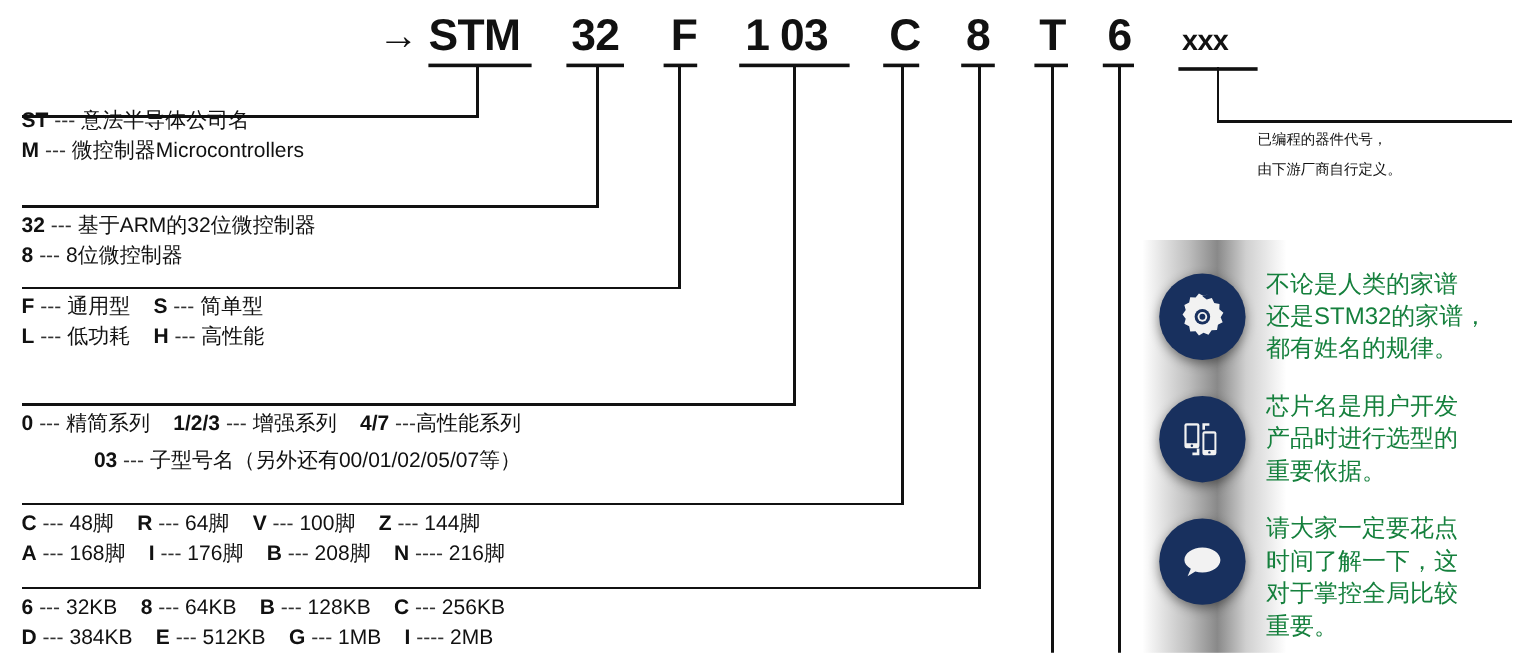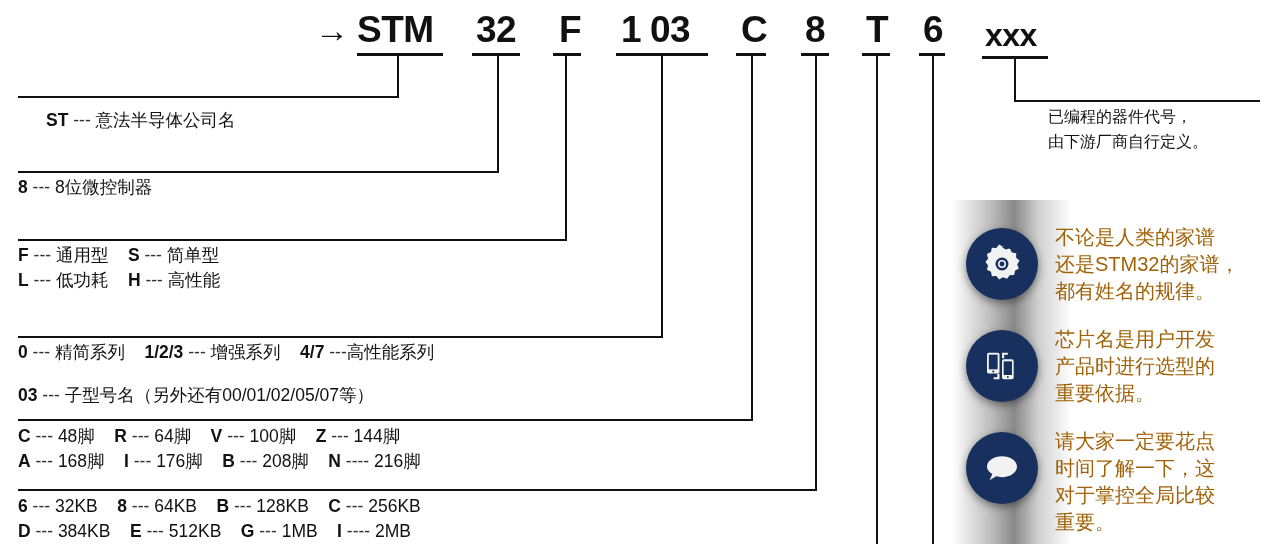--- a/index.html
+++ b/index.html
@@ -35,21 +35,21 @@
   #hdr-arrow   { left: 315px; font-size: 34px; font-weight: normal; }
   #hdr-stm     { left: 357px; }
   #hdr-32      { left: 476px; }
   #hdr-f       { left: 559px; }
   #hdr-1       { left: 621px; }
   #hdr-03      { left: 650px; }
   #hdr-c       { left: 741px; }
   #hdr-8       { left: 805px; }
   #hdr-t       { left: 866px; }
   #hdr-6       { left: 923px; }
-  #hdr-xxx     { left: 985px; font-size: 32px; top: 13px; }
+  #hdr-xxx     { left: 985px; font-size: 24px; top: 13px; }
 
   
   .seg-underline {
     position: absolute;
     height: 3px;
     background: #111111;
   }
 
   
   #connectors {
@@ -107,30 +107,30 @@
     display: flex;
     align-items: center;
     justify-content: center;
   }
   .bullet-text {
     position: absolute;
     left: 103px;
     top: -4px;
     font-size: 20px;
     line-height: 27px;
-    color: #a16207;
+    color: #15803d;
     white-space: pre-line;
   }
 
   
   #prog-note {
     position: absolute;
     left: 1048px;
     top: 104px;
-    font-size: 16px;
+    font-size: 12px;
     line-height: 25px;
     white-space: pre-line;
     color: #111111;
   }
 </style>
 </head>
 <body>
 
 <div id="header-row">
   <div class="hdr" id="hdr-arrow">→</div>
@@ -175,30 +175,40 @@
 
     <path d="M 933 53 L 933 544"></path>
 
     <path d="M 1015 56 L 1015 101 L 1260 101"></path>
   </g>
   <g stroke="#111111" stroke-width="2.6" fill="none" shape-rendering="crispEdges">
     
   </g>
 </svg>
 
-<div class="block" id="block-vendor" style="top:108px;margin-left:28px;">
+<div class="block" id="block-vendor" style="top:88px;">
   <div class="line">
     <b>ST</b>
     <span class="dash">---</span>
     <span>意法半导体公司名</span>
   </div>
+  <div class="line">
+    <b>M</b>
+    <span class="dash">---</span>
+    <span>微控制器Microcontrollers</span>
+  </div>
 </div>
 
 <div class="block" id="block-bits" style="top:175px;">
   <div class="line">
+    <b>32</b>
+    <span class="dash">---</span>
+    <span>基于ARM的32位微控制器</span>
+  </div>
+  <div class="line">
     <b>8</b>
     <span class="dash">---</span>
     <span>8位微控制器</span>
   </div>
 </div>
 
 <div class="block" id="block-family" style="top:243px;">
   <div class="line">
     <b>F</b>
     <span class="dash">---</span>
@@ -212,34 +222,34 @@
     <b>L</b>
     <span class="dash">---</span>
     <span>低功耗</span>
     &nbsp;&nbsp;
     <b>H</b>
     <span class="dash">---</span>
     <span>高性能</span>
   </div>
 </div>
 
-<div class="block" id="block-series" style="top:340px;">
+<div class="block" id="block-series" style="top:340px;text-align:right;">
   <div class="line">
     <b>0</b>
     <span class="dash">---</span>
     <span>精简系列</span>
     &nbsp;&nbsp;
     <b>1/2/3</b>
     <span class="dash">---</span>
     <span>增强系列</span>
     &nbsp;&nbsp;
     <b>4/7</b>
     <span class="dash">---</span><span>高性能系列</span>
   </div>
-  <div class="line" style="margin-top:18px;">
+  <div class="line" style="margin-top:6px;">
     <b>03</b>
     <span class="dash">---</span>
     <span>子型号名（另外还有00/01/02/05/07等）</span>
   </div>
 </div>
 
 <div class="block" id="block-pins" style="top:424px;">
   <div class="line">
     <b>C</b>
     <span class="dash">---</span>

